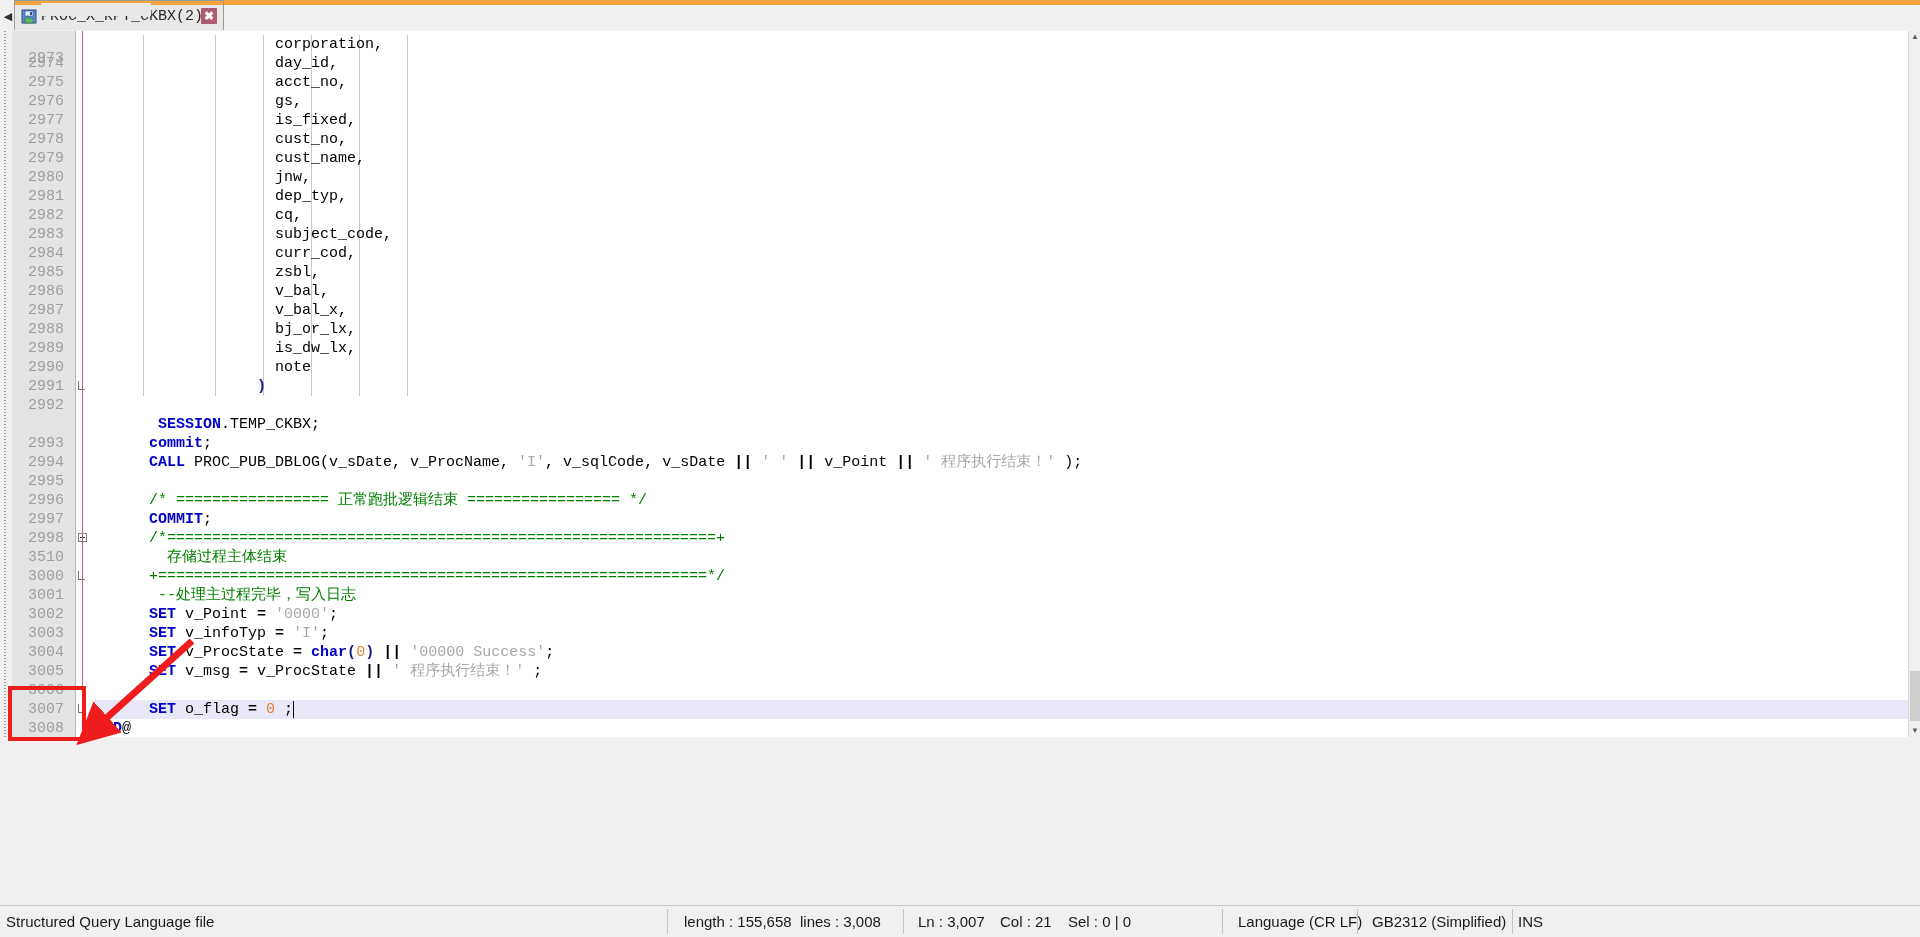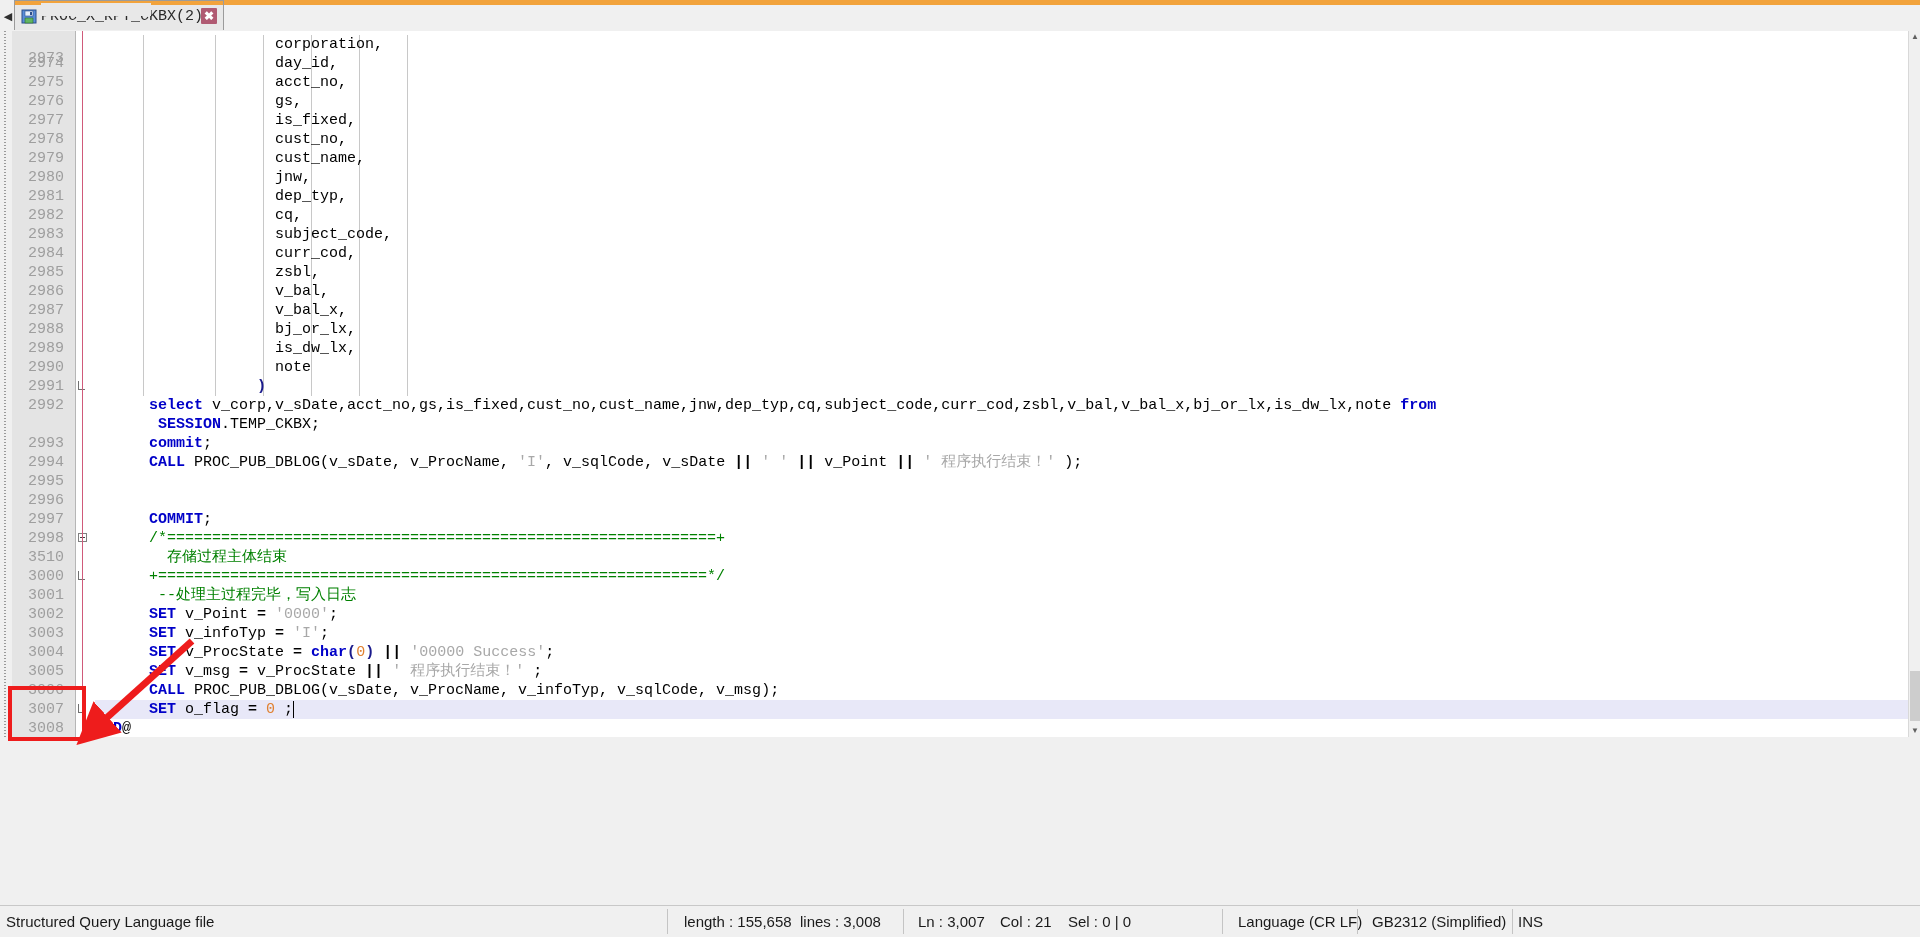--- a/index.html
+++ b/index.html
@@ -343,35 +343,34 @@
         <div class="cl" style="top: 175px;"><span class="plain">                    cq,</span></div>
         <div class="cl" style="top: 194px;"><span class="plain">                    subject_code,</span></div>
         <div class="cl" style="top: 213px;"><span class="plain">                    curr_cod,</span></div>
         <div class="cl" style="top: 232px;"><span class="plain">                    zsbl,</span></div>
         <div class="cl" style="top: 251px;"><span class="plain">                    v_bal,</span></div>
         <div class="cl" style="top: 270px;"><span class="plain">                    v_bal_x,</span></div>
         <div class="cl" style="top: 289px;"><span class="plain">                    bj_or_lx,</span></div>
         <div class="cl" style="top: 308px;"><span class="plain">                    is_dw_lx,</span></div>
         <div class="cl" style="top: 327px;"><span class="plain">                    note</span></div>
         <div class="cl" style="top: 346px;"><span class="paren">                  )</span></div>
-        <div class="cl" style="top: 365px;"><span class="plain">      </span><span class="kw">select</span><span class="plain"> v_corp,v_sDate,acct_no,gs,is_fixed,cust_no,cust_name,jnw,dep_typ,cq,subject_code,curr_cod,zsbl,v_bal,v_bal_x,bj_or_lx,is_dw_lx,note </span><span class="kw">from</span></div>
         <div class="cl" style="top: 384px;"><span class="plain">       </span><span class="kw">SESSION</span><span class="plain">.TEMP_CKBX;</span></div>
         <div class="cl" style="top: 403px;"><span class="plain">      </span><span class="kw">commit</span><span class="plain">;</span></div>
         <div class="cl" style="top: 422px;"><span class="plain">      </span><span class="kw">CALL</span><span class="plain"> PROC_PUB_DBLOG(v_sDate, v_ProcName, </span><span class="str">'I'</span><span class="plain">, v_sqlCode, v_sDate </span><span class="op">||</span><span class="plain"> </span><span class="str">' '</span><span class="plain"> </span><span class="op">||</span><span class="plain"> v_Point </span><span class="op">||</span><span class="plain"> </span><span class="str">' 程序执行结束！'</span><span class="plain"> );</span></div>
         <div class="cl" style="top: 441px;"></div>
+        <div class="cl" style="top: 460px;"><span class="cmt">      /* ================= 正常跑批逻辑结束 ================= */</span></div>
         <div class="cl" style="top: 479px;"><span class="plain">      </span><span class="kw">COMMIT</span><span class="plain">;</span></div>
         <div class="cl" style="top: 498px;"><span class="cmt">      /*=============================================================+</span></div>
         <div class="cl" style="top: 517px;"><span class="cmt">        存储过程主体结束</span></div>
         <div class="cl" style="top: 536px;"><span class="cmt">      +=============================================================*/</span></div>
         <div class="cl" style="top: 555px;"><span class="cmt">       --处理主过程完毕，写入日志</span></div>
         <div class="cl" style="top: 574px;"><span class="plain">      </span><span class="kw">SET</span><span class="plain"> v_Point </span><span class="op">=</span><span class="plain"> </span><span class="str">'0000'</span><span class="plain">;</span></div>
         <div class="cl" style="top: 593px;"><span class="plain">      </span><span class="kw">SET</span><span class="plain"> v_infoTyp </span><span class="op">=</span><span class="plain"> </span><span class="str">'I'</span><span class="plain">;</span></div>
         <div class="cl" style="top: 612px;"><span class="plain">      </span><span class="kw">SET</span><span class="plain"> v_ProcState </span><span class="op">=</span><span class="plain"> </span><span class="kw">char</span><span class="paren">(</span><span class="num">0</span><span class="paren">)</span><span class="plain"> </span><span class="op">||</span><span class="plain"> </span><span class="str">'00000 Success'</span><span class="plain">;</span></div>
         <div class="cl" style="top: 631px;"><span class="plain">      </span><span class="kw">SET</span><span class="plain"> v_msg </span><span class="op">=</span><span class="plain"> v_ProcState </span><span class="op">||</span><span class="plain"> </span><span class="str">' 程序执行结束！'</span><span class="plain"> ;</span></div>
-        <div class="cl" style="top: 650px;"><span class="plain">      </span><span class="kw">CALL</span><span class="plain"> PROC_PUB_DBLOG(v_sDate, v_ProcName, v_infoTyp, v_sqlCode, v_msg);</span></div>
         <div class="row-hl" style="top: 669px;"></div>
         <div class="cl" style="top: 669px;"><span class="plain">      </span><span class="kw">SET</span><span class="plain"> o_flag </span><span class="op">=</span><span class="plain"> </span><span class="num">0</span><span class="plain"> ;</span></div>
         <div class="cl" style="top: 688px;"><span class="kw">END</span><span class="plain">@</span></div>
         <div id="caret" style="left: 198.109px; top: 670px;"></div>
       </div>
   </div>
 
   <div id="vscroll">
     <div id="vscroll-up">▲</div>
     <div id="vscroll-thumb"></div>

